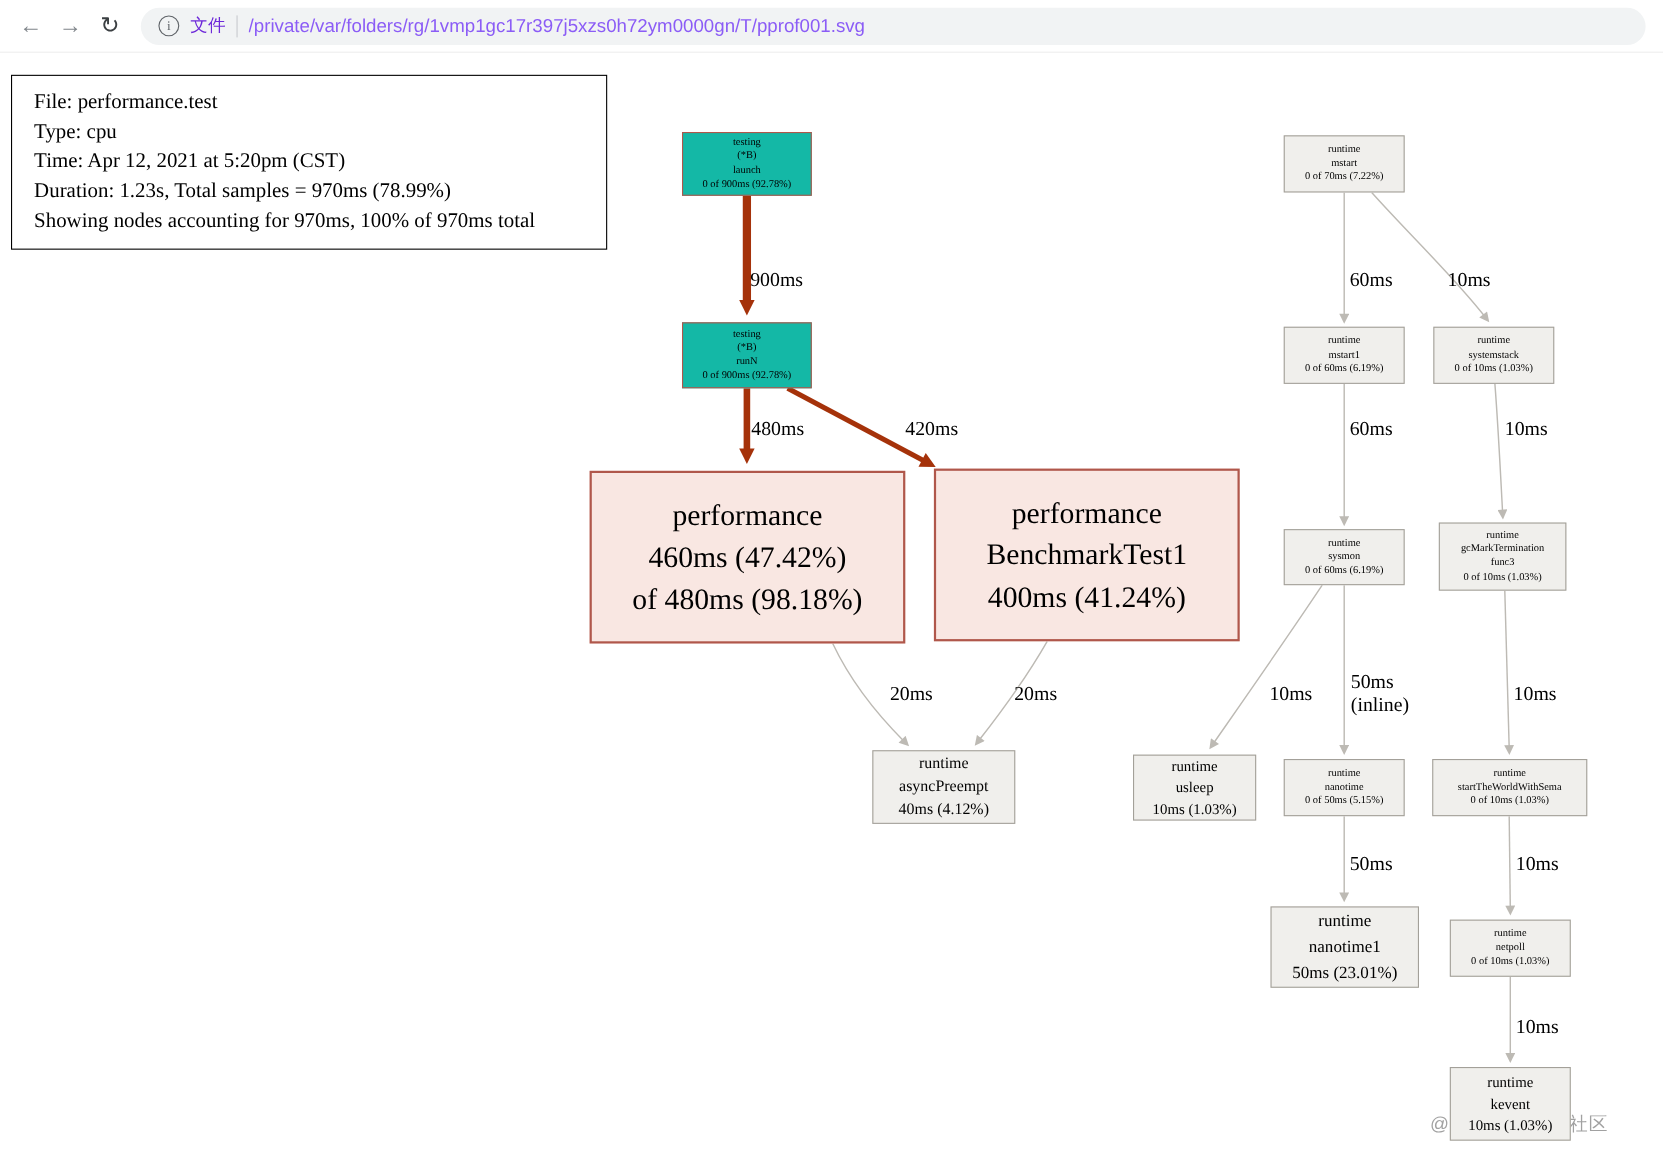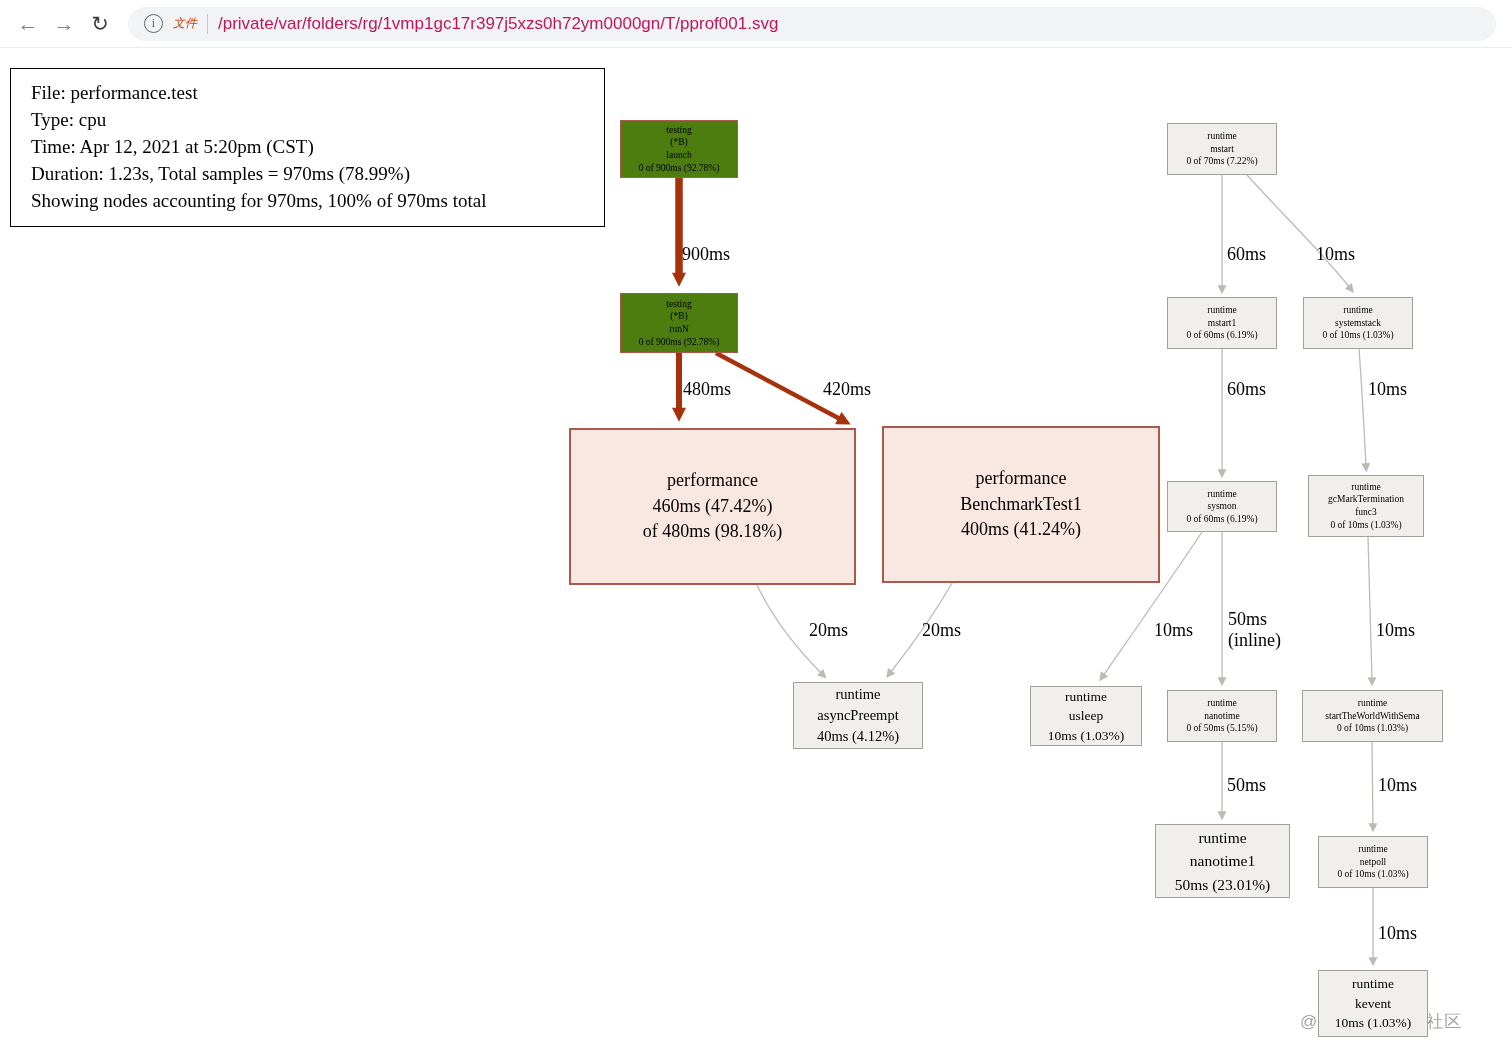--- a/index.html
+++ b/index.html
@@ -9,39 +9,39 @@
            border-bottom:1px solid #ececec;box-sizing:border-box;}
   .navbtn{border:none;background:transparent;width:36px;height:36px;border-radius:50%;
           font-size:21px;color:#80868b;cursor:pointer;display:flex;align-items:center;justify-content:center;padding:0;}
   .navbtn.dark{color:#3c4043;}
   .addressbar{flex:1;height:34px;margin:0 6px 0 10px;background:#f1f3f4;border-radius:17px;
               display:flex;align-items:center;padding:0 16px;gap:10px;box-sizing:border-box;}
   .circle-i{width:17px;height:17px;border:1.6px solid #5f6368;border-radius:50%;display:inline-flex;
             align-items:center;justify-content:center;font-family:"Liberation Serif",serif;
             font-size:12px;color:#5f6368;flex:0 0 auto;}
   .circle-i::before{content:"i";}
-  .filelabel{font-size:12px;color:#c2410c;font-style:italic;}
+  .filelabel{font-size:16px;color:#6d28d9;}
   .sep{width:1px;height:20px;background:#c7cacd;}
-  .url{font-size:17px;color:#be185d;white-space:nowrap;overflow:hidden;text-overflow:ellipsis;}
+  .url{font-size:17px;color:#8b5cf6;white-space:nowrap;overflow:hidden;text-overflow:ellipsis;}
   
   .canvas{position:relative;width:1512px;height:1010px;background:#fff;}
   .edges{position:absolute;left:0;top:0;z-index:1;pointer-events:none;}
   .e-hot{stroke:#a5320a;fill:none;}
   .e-gray{stroke:#bdbab4;stroke-width:1.3;fill:none;}
-  .legend{position:absolute;left:10px;top:20px;width:595px;box-sizing:border-box;
+  .legend{position:absolute;left:10px;top:20px;width:542px;box-sizing:border-box;
           border:1.6px solid #000;background:#fff;padding:11px 20px;
           font-family:"Liberation Serif",serif;font-size:19px;line-height:1.42;color:#000;z-index:2;}
   .node{position:absolute;box-sizing:border-box;display:flex;flex-direction:column;
         justify-content:center;align-items:center;text-align:center;
         font-family:"Liberation Serif",serif;color:#000;z-index:2;background:#f0efec;
         border:1px solid #a3a099;}
-  .hotS{background:#4d7c0f;border:1.6px solid #b0574b;}
+  .hotS{background:#14b8a6;border:1.6px solid #b0574b;}
   .hotL{background:#f9e7e2;border:2px solid #b0574b;}
   .fs9 {font-size:9.5px;line-height:1.32;}
-  .fs27{font-size:18px;line-height:1.42;margin-left:33px;}
+  .fs27{font-size:27px;line-height:1.42;}
   .fs14{font-size:14.5px;line-height:1.45;}
   .fs13{font-size:13.5px;line-height:1.45;}
   .fs15{font-size:15.5px;line-height:1.5;}
   .elabel{position:absolute;font-family:"Liberation Serif",serif;font-size:18px;color:#000;
           z-index:3;white-space:pre-line;text-align:left;}
   .watermark{position:absolute;left:1300px;top:962px;z-index:1;color:#8a8a8a;opacity:.8;
              font-size:17px;letter-spacing:1px;font-family:"Liberation Sans",sans-serif;}
 </style>
 </head>
 <body>

